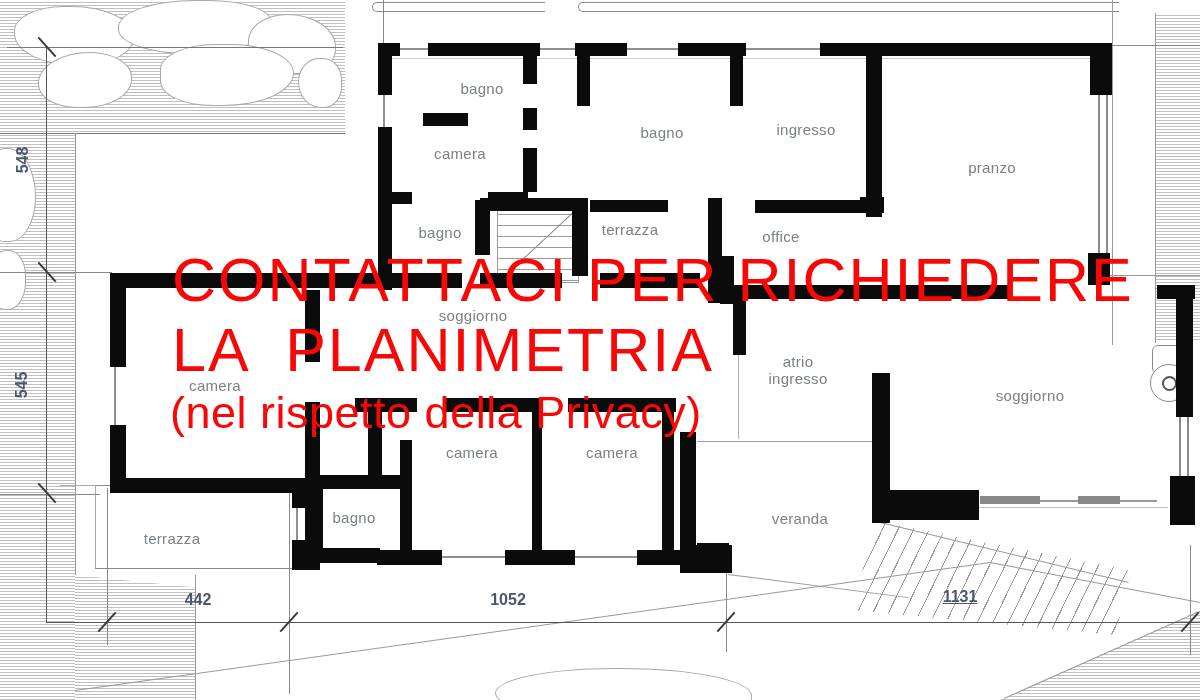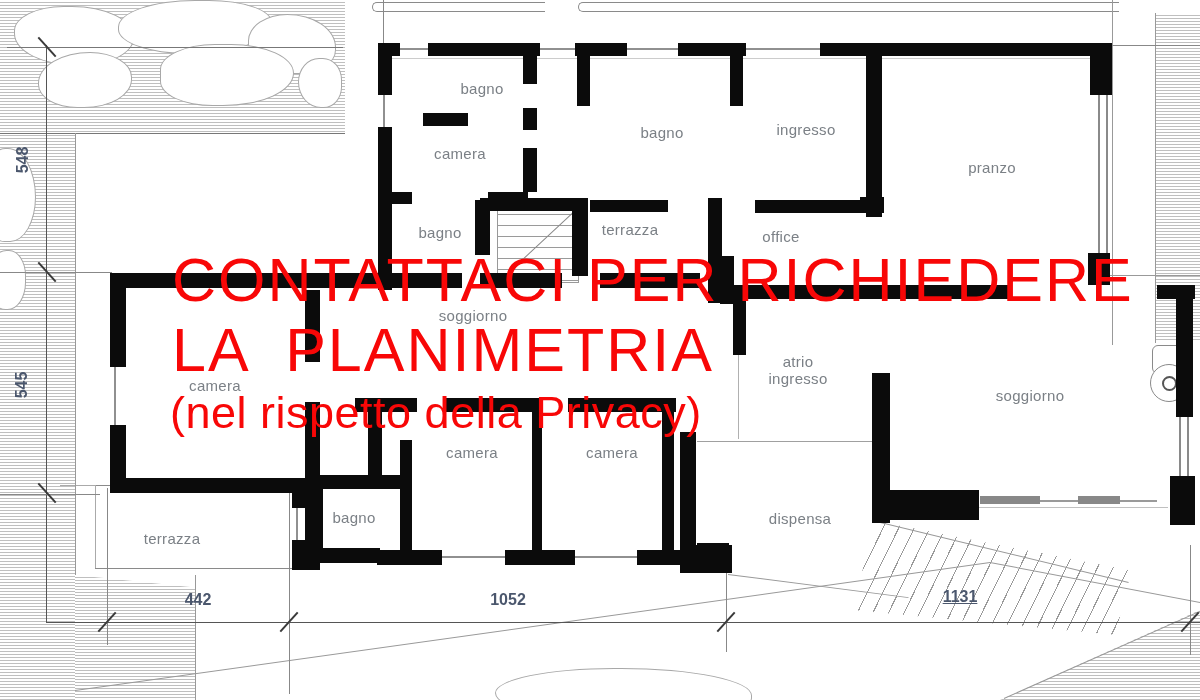--- a/index.html
+++ b/index.html
@@ -105,21 +105,21 @@
   <div class="lbl lbl2" style="left:798px;top:370px;">
     <div>atrio</div>
     <div>ingresso</div>
   </div>
   <div class="lbl" style="left:1030px;top:395px;">soggiorno</div>
   <div class="lbl" style="left:215px;top:385px;">camera</div>
   <div class="lbl" style="left:472px;top:452px;">camera</div>
   <div class="lbl" style="left:612px;top:452px;">camera</div>
   <div class="lbl" style="left:354px;top:517px;">bagno</div>
   <div class="lbl" style="left:172px;top:538px;">terrazza</div>
-  <div class="lbl" style="left:800px;top:518px;">dispensa</div>
+  <div class="lbl" style="left:800px;top:518px;">veranda</div>
 
   <div class="dim dimrot" style="left:23px;top:160px;">548</div>
   <div class="dim dimrot" style="left:22px;top:385px;">545</div>
   <div class="dim" style="left:198px;top:600px;">442</div>
   <div class="dim" style="left:508px;top:600px;">1052</div>
   <div class="dim" style="left:960px;top:597px;text-decoration:underline;">1131</div>
 
   <div class="wm" id="wm1">CONTATTACI PER RICHIEDERE</div>
   <div class="wm" id="wm2">LA  PLANIMETRIA</div>
   <div class="wm" id="wm3">(nel rispetto della Privacy)</div>

